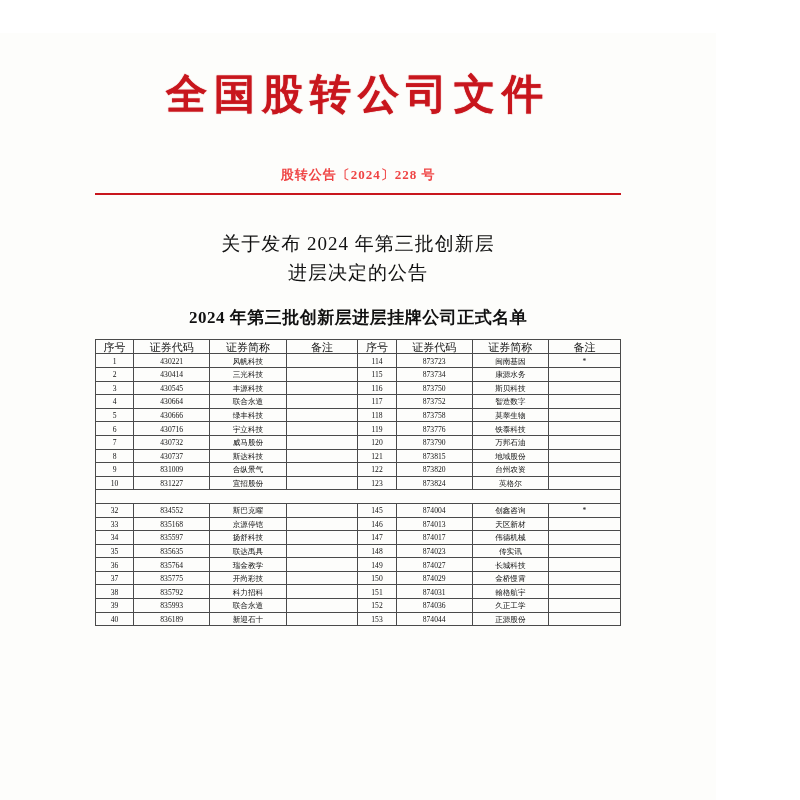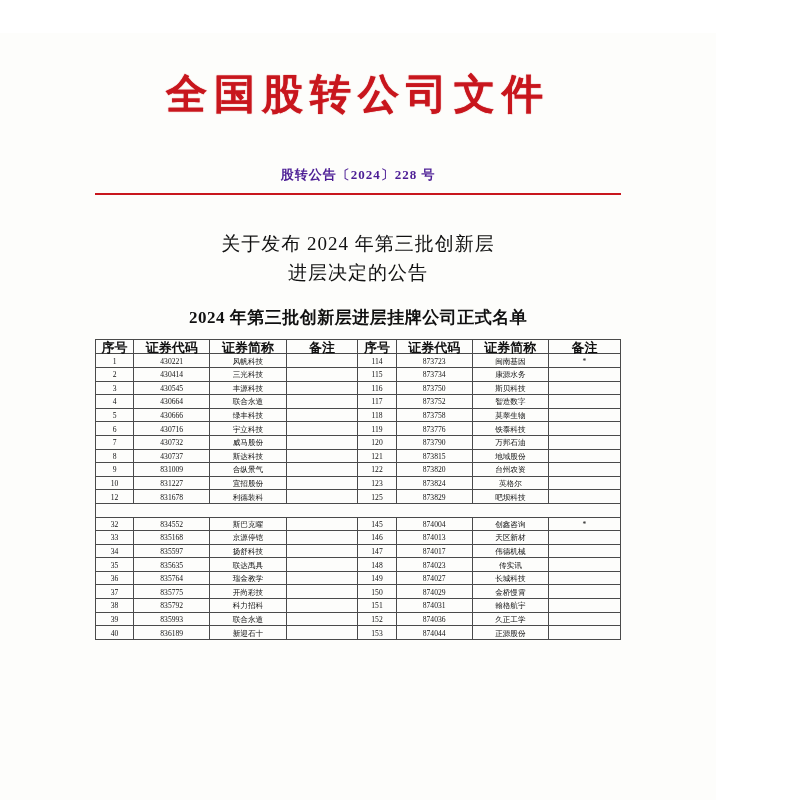--- a/index.html
+++ b/index.html
@@ -28,21 +28,21 @@
     color: #c8161d;
     font-size: 41px;
     font-weight: bold;
     letter-spacing: 7px;
     font-family: "DejaVu Serif", "Liberation Serif", serif;
     text-shadow: 0 0 1px #c8161d;
   }
   .doc-number {
     text-align: center;
     font-size: 13px;
-    color: #4c1d95;
+    color: #ef4444;
     margin-top: 44px;
     letter-spacing: 1px;
     font-weight: bold;
   }
   .red-rule {
     height: 2px;
     background: #c8161d;
     margin-top: 9px;
     width: 100%;
   }
@@ -88,22 +88,22 @@
   }
   table.roster th, table.roster td {
     border: 1px solid #4a4a4a;
     text-align: center;
     padding: 1px 0 0 0;
     height: 11.6px;
     line-height: 11px;
     white-space: nowrap;
   }
   table.roster th {
-    font-weight: bold;
-    font-size: 13px;
+    font-weight: normal;
+    font-size: 11px;
     height: 12.5px;
   }
   col.c-seq { width: 7.2%; }
   col.c-code { width: 14.4%; }
   col.c-name { width: 14.4%; }
   col.c-note { width: 13.6%; }
   .row-gap td {
     border-left: none;
     border-right: none;
     border-top: none;
@@ -247,30 +247,20 @@
           <tr>
             <td>10</td>
             <td>831227</td>
             <td>宜招股份</td>
             <td></td>
             <td>123</td>
             <td>873824</td>
             <td>英格尔</td>
             <td></td>
           </tr>
-          <tr>
-            <td>12</td>
-            <td>831678</td>
-            <td>利德装科</td>
-            <td></td>
-            <td>125</td>
-            <td>873829</td>
-            <td>吧坝科技</td>
-            <td></td>
-          </tr>
           <tr class="row-gap">
             <td colspan="8"></td>
           </tr>
           <tr>
             <td>32</td>
             <td>834552</td>
             <td>斯巴克曜</td>
             <td></td>
             <td>145</td>
             <td>874004</td>

